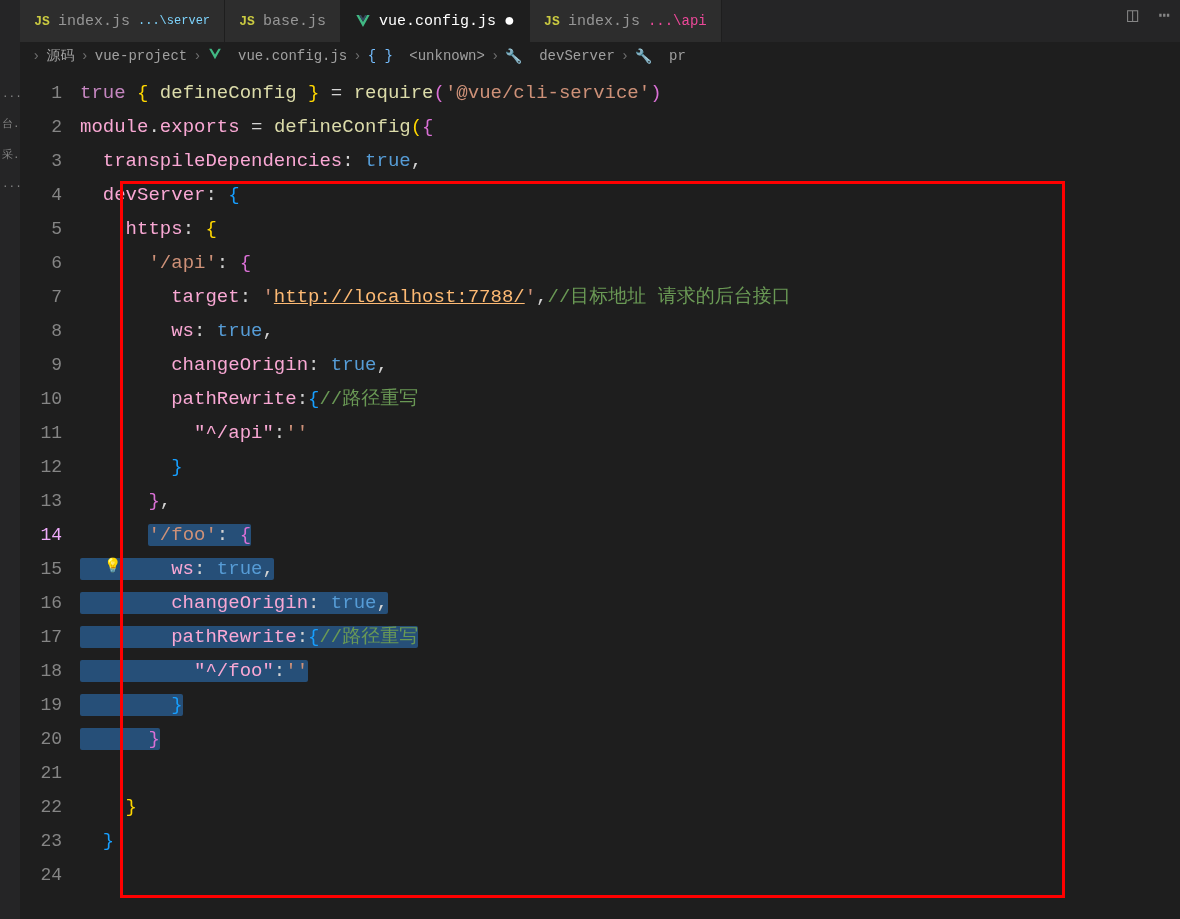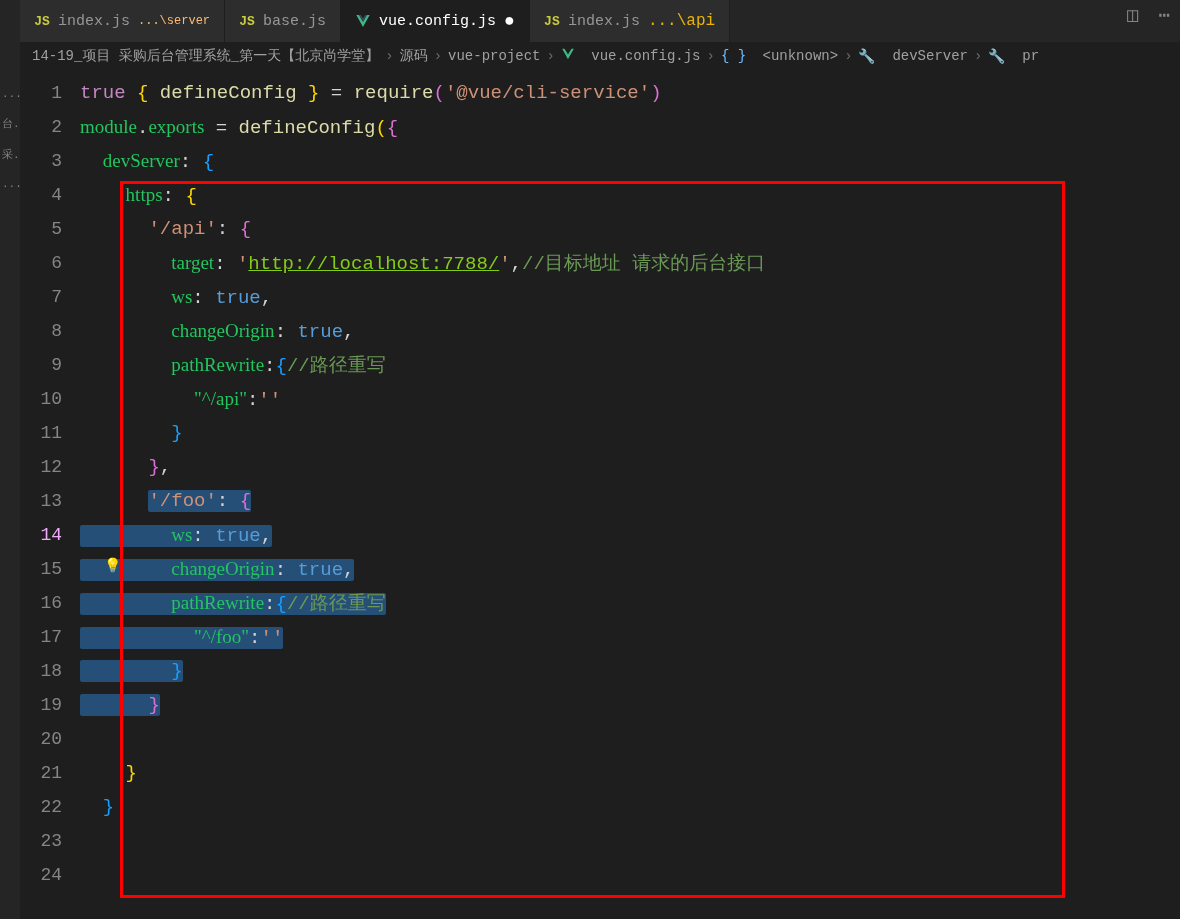--- a/index.html
+++ b/index.html
@@ -118,24 +118,24 @@
   position: absolute;
   left: 104px;
   top: 557px;
   color: #ffcc00;
   font-size: 14px;
   z-index: 5;
 }
 
 .kw { color: #c586c0; }
 .fn { color: #dcdcaa; }
-.vr { color: #22c55e; font-family: Liberation Serif, serif; }
+.vr { color: #f9a8d4; }
 .pu { color: #d4d4d4; }
 .st { color: #ce9178; }
-.li { color: #84cc16; text-decoration: underline; }
+.li { color: #fdba74; text-decoration: underline; }
 .bl { color: #569cd6; }
 .cm { color: #6a9955; }
 .br { color: #ffd700; }
 .br2 { color: #da70d6; }
 .br3 { color: #179fff; }
 </style>
 </head>
 <body>
 
 <div class="titlebar-icons">
@@ -147,45 +147,44 @@
   <div>...</div>
   <div>台...</div>
   <div>采...</div>
   <div>...</div>
 </div>
 
 <div class="tabs">
   <div class="tab">
     <span class="tab-icon js-icon">JS</span>
     <span>index.js</span>
-    <span style="font-size:12px;color:#fdba74">...\server</span>
+    <span style="font-size:12px;color:#7dd3fc">...\server</span>
   </div>
   <div class="tab">
     <span class="tab-icon js-icon">JS</span>
     <span>base.js</span>
   </div>
   <div class="tab active">
     <span class="tab-icon vue-icon">
         <svg viewBox="0 0 24 24" width="16" height="16">
           <path fill="#41b883" d="M2 3h4l6 10L18 3h4L12 21z"></path>
           <path fill="#35495e" d="M6 3h3l3 5 3-5h3l-6 10z"></path>
         </svg>
       </span>
     <span>vue.config.js</span>
     <span class="tab-dirty">●</span>
   </div>
   <div class="tab">
     <span class="tab-icon js-icon">JS</span>
     <span>index.js</span>
-    <span style="font-size:16px;color:#eab308">...\api</span>
+    <span style="font-size:14px;color:#ec4899">...\api</span>
   </div>
 </div>
 
 <div class="breadcrumb">
-  <span class="seg">14-19_项目 采购后台管理系统_第一天【北京尚学堂】</span>
   <span class="chev">›</span>
   <span class="seg">源码</span>
   <span class="chev">›</span>
   <span class="seg">vue-project</span>
   <span class="chev">›</span>
   <span class="seg"><span class="vue-icon"><svg viewBox="0 0 24 24" width="14" height="14">
           <path fill="#41b883" d="M2 3h4l6 10L18 3h4L12 21z"></path>
         </svg></span>&nbsp;<span>vue.config.js</span></span>
   <span class="chev">›</span>
   <span class="seg"><span style="color:#75beff">{ }</span>&nbsp;<span>&lt;unknown&gt;</span></span>
@@ -219,20 +218,21 @@
     <div>20</div>
     <div>21</div>
     <div>22</div>
     <div>23</div>
     <div>24</div>
   </div>
 
   <div class="code">
     <div class="line"><span class="kw">true</span> <span class="br">{ </span><span class="fn">defineConfig</span><span class="br"> }</span><span class="pu"> = </span><span class="fn">require</span><span class="br2">(</span><span class="st">'@vue/cli-service'</span><span class="br2">)</span></div>
     <div class="line"><span class="vr">module</span><span class="pu">.</span><span class="vr">exports</span><span class="pu"> = </span><span class="fn">defineConfig</span><span class="br">(</span><span class="br2">{</span></div>
+    <div class="line"><span>  </span><span class="vr">transpileDependencies</span><span class="pu">: </span><span class="bl">true</span><span class="pu">,</span></div>
     <div class="line"><span>  </span><span class="vr">devServer</span><span class="pu">: </span><span class="br3">{</span></div>
     <div class="line"><span>    </span><span class="vr">https</span><span class="pu">: </span><span class="br">{</span></div>
     <div class="line"><span>      </span><span class="st">'/api'</span><span class="pu">: </span><span class="br2">{</span></div>
     <div class="line"><span>        </span><span class="vr">target</span><span class="pu">: </span><span class="st">'</span><span class="li">http://localhost:7788/</span><span class="st">'</span><span class="pu">,</span><span class="cm">//目标地址 请求的后台接口</span></div>
     <div class="line"><span>        </span><span class="vr">ws</span><span class="pu">: </span><span class="bl">true</span><span class="pu">,</span></div>
     <div class="line"><span>        </span><span class="vr">changeOrigin</span><span class="pu">: </span><span class="bl">true</span><span class="pu">,</span></div>
     <div class="line"><span>        </span><span class="vr">pathRewrite</span><span class="pu">:</span><span class="br3">{</span><span class="cm">//路径重写</span></div>
     <div class="line"><span>          </span><span class="vr">"^/api"</span><span class="pu">:</span><span class="st">''</span></div>
     <div class="line"><span>        </span><span class="br3">}</span></div>
     <div class="line"><span>      </span><span class="br2">}</span><span class="pu">,</span></div>

